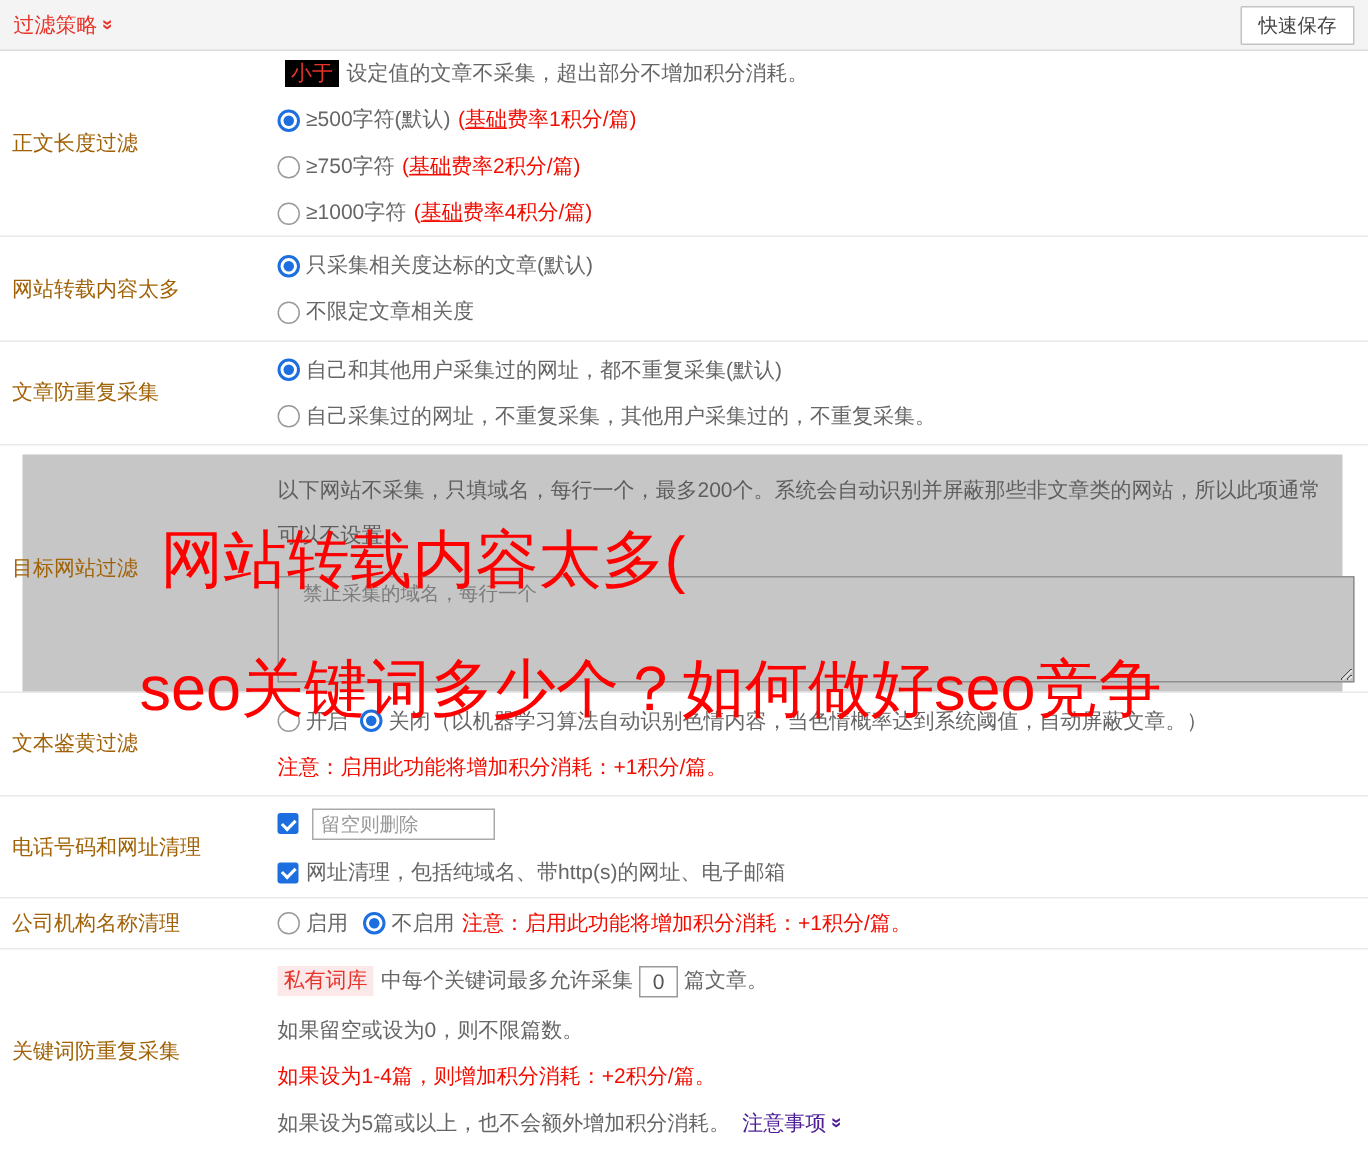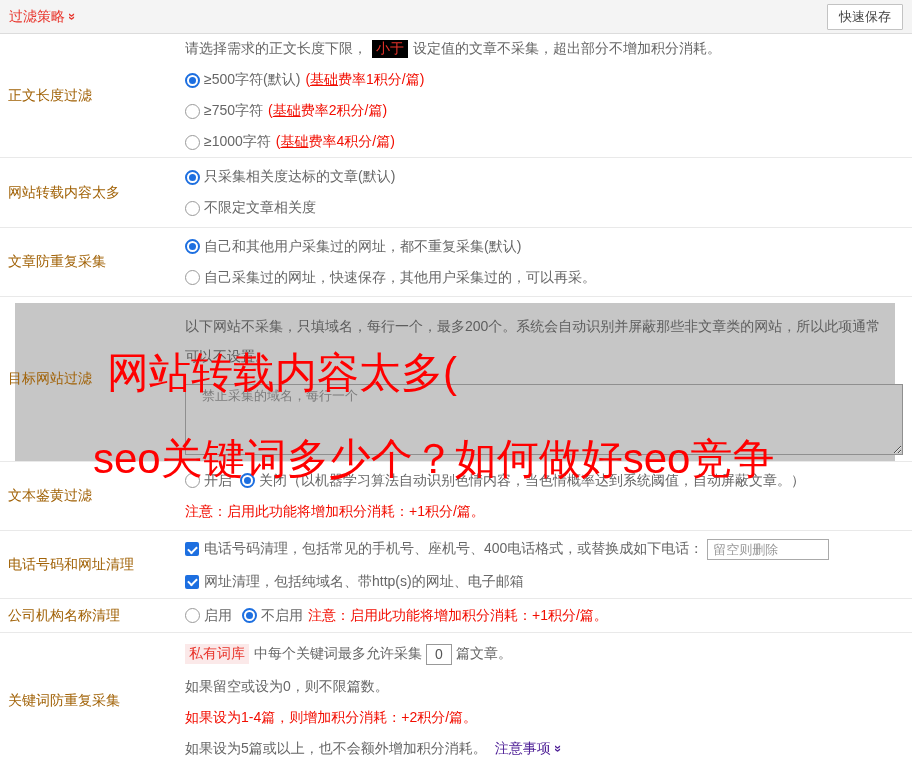--- a/index.html
+++ b/index.html
@@ -88,21 +88,20 @@
       <span>过滤策略</span>
       <span class="chev">»</span>
     </span>
     <button class="save-btn">快速保存</button>
   </div>
 
   <div class="row" id="row-length">
     <div class="row-label">正文长度过滤</div>
     <div class="row-content">
       <div class="line">
-        <span>请选择需求的正文长度下限，</span>
           <span class="hl">小于</span>
           <span>设定值的文章不采集，超出部分不增加积分消耗。</span>
       </div>
       <div class="line">
         <span class="radio on"></span>
         <span>≥500字符(默认)</span>
         <span class="red note-gap"><span>(</span><span class="u">基础</span><span>费率1积分/篇)</span></span>
       </div>
       <div class="line">
         <span class="radio"></span>
@@ -133,21 +132,21 @@
 
   <div class="row" id="row-dedup">
     <div class="row-label">文章防重复采集</div>
     <div class="row-content">
       <div class="line">
         <span class="radio on"></span>
         <span>自己和其他用户采集过的网址，都不重复采集(默认)</span>
       </div>
       <div class="line">
         <span class="radio"></span>
-        <span>自己采集过的网址，快速保存，其他用户采集过的，可以再采。</span>
+        <span>自己采集过的网址，不重复采集，其他用户采集过的，不重复采集。</span>
       </div>
     </div>
   </div>
 
   <div class="row" id="row-target">
     <div class="gray-mask"></div>
     <div class="row-label">目标网站过滤</div>
     <div class="row-content">
       <div class="target-desc">以下网站不采集，只填域名，每行一个，最多200个。系统会自动识别并屏蔽那些非文章类的网站，所以此项通常可以不设置。</div>
       <textarea class="domain-textarea" placeholder="禁止采集的域名，每行一个" style=""></textarea>
@@ -166,21 +165,20 @@
       </div>
       <div class="line red">注意：启用此功能将增加积分消耗：+1积分/篇。</div>
     </div>
   </div>
 
   <div class="row" id="row-phone">
     <div class="row-label">电话号码和网址清理</div>
     <div class="row-content">
       <div class="line">
         <span class="checkbox"></span>
-        <span>电话号码清理，包括常见的手机号、座机号、400电话格式，或替换成如下电话：</span>
         <input class="text-input" placeholder="留空则删除" style="">
       </div>
       <div class="line">
         <span class="checkbox"></span>
         <span>网址清理，包括纯域名、带http(s)的网址、电子邮箱</span>
       </div>
     </div>
   </div>
 
   <div class="row" id="row-company">

